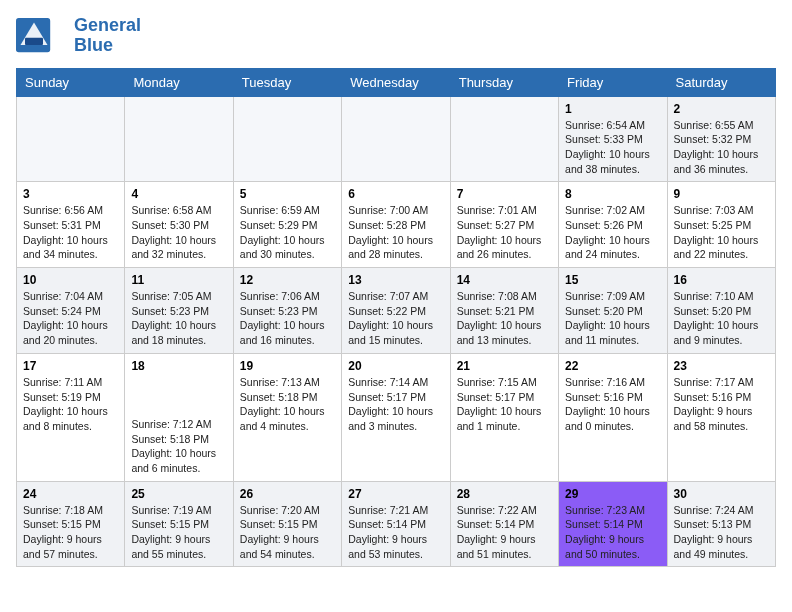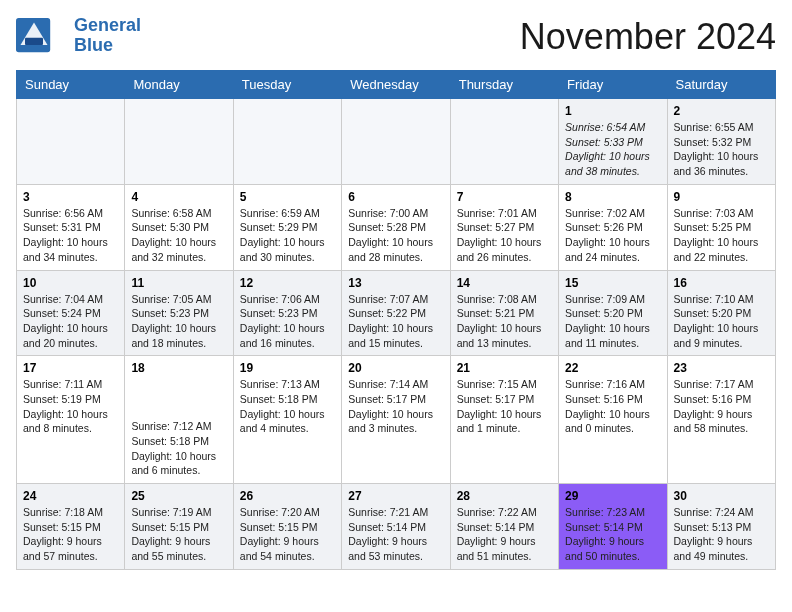--- a/index.html
+++ b/index.html
@@ -97,21 +97,20 @@
       <rect x="0" y="0" width="38" height="38" rx="3" fill="#2b6cb0"></rect>
       <polygon points="20,5 35,30 5,30" fill="#fff" opacity="0.9"></polygon>
       <rect x="10" y="22" width="20" height="8" rx="1" fill="#1a4a8a"></rect>
     </svg>
     <div class="logo-text">
       <div>General</div>
       <div>Blue</div>
     </div>
   </div>
   <div class="title-block">
-    <div class="month-title">November 2024</div>
   </div>
 </div>
 
 <table class="calendar">
   <thead>
     <tr>
       <th>Sunday</th>
       <th>Monday</th>
       <th>Tuesday</th>
       <th>Wednesday</th>
@@ -122,21 +121,21 @@
   </thead>
   <tbody id="calendar-body">
   <tr>
         <td class="empty-cell" style="background: rgb(240, 242, 245);"></td>
         <td class="empty-cell" style="background: rgb(240, 242, 245);"></td>
         <td class="empty-cell" style="background: rgb(240, 242, 245);"></td>
         <td class="empty-cell" style="background: rgb(240, 242, 245);"></td>
         <td class="empty-cell" style="background: rgb(240, 242, 245);"></td>
         <td style="background: rgb(240, 242, 245);">
           <span class="day-number">1</span>
-          <div class="day-info" style="white-space: pre-line; font-style: italic;">Sunrise: 6:54 AM
+          <div class="day-info" style="white-space: pre-line;">Sunrise: 6:54 AM
 Sunset: 5:33 PM
 Daylight: 10 hours and 38 minutes.</div>
         </td>
         <td style="background: rgb(240, 242, 245);">
           <span class="day-number">2</span>
           <div class="day-info" style="white-space: pre-line;">Sunrise: 6:55 AM
 Sunset: 5:32 PM
 Daylight: 10 hours and 36 minutes.</div>
         </td>
       </tr>

